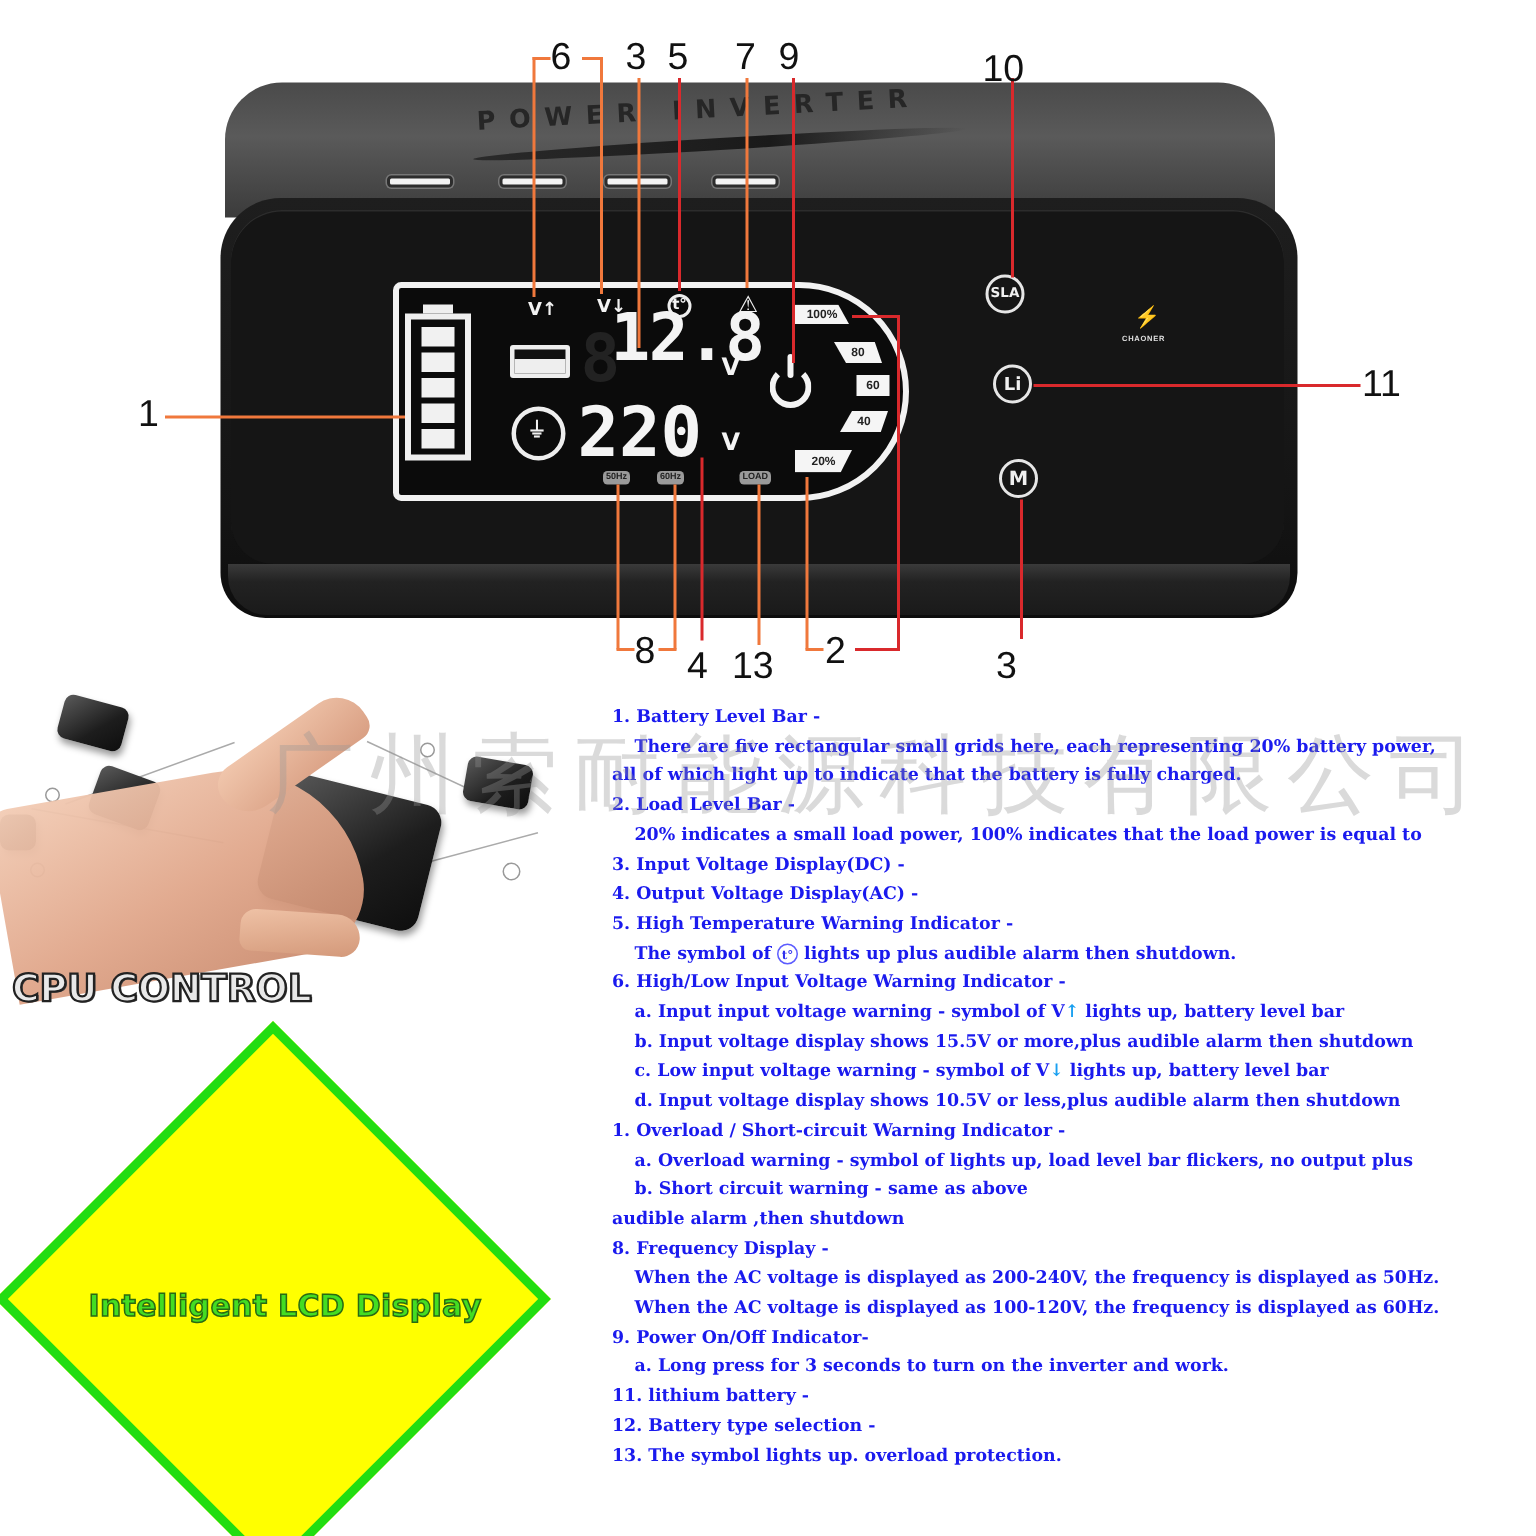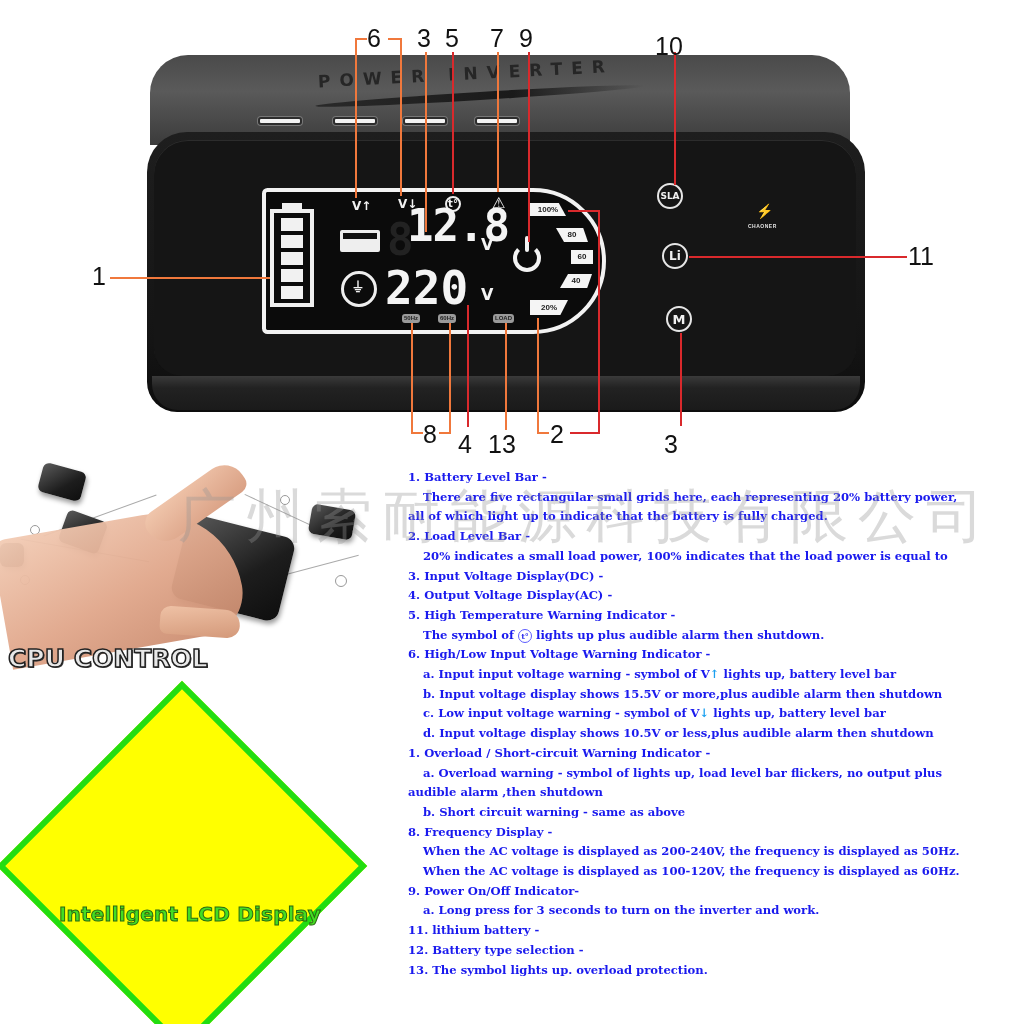--- a/index.html
+++ b/index.html
@@ -130,21 +130,21 @@
   }
 
   
   .diamond {
     position: absolute; left: 51px; top: 735px; width: 262px; height: 262px;
     background: #ffff00; border: 6px solid #22dd11; transform: rotate(45deg);
   }
   .diamond-label {
     position: absolute; left: 25px; top: 858px; width: 330px; text-align: center;
     font-size: 20px; font-weight: 900; font-family: "DejaVu Sans", sans-serif;
-    color: #44dd22; -webkit-text-stroke: 1px #2a6a12; letter-spacing: 0.2px; z-index: 3; margin-top: 44px;
+    color: #44dd22; -webkit-text-stroke: 1px #2a6a12; letter-spacing: 0.2px; z-index: 3;
   }
 
   
   .desc {
     position: absolute; left: 408px; top: 468px; width: 600px;
     font-family: "DejaVu Serif", serif; font-weight: bold; color: #1a1aee;
     font-size: 11.6px; line-height: 19.7px; z-index: 4;
   }
   .desc .line { white-space: nowrap; }
   .desc .ind { padding-left: 15px; }
@@ -295,22 +295,22 @@
   <div class="line ind">
     <span>a. Input input voltage warning - symbol of V</span><span class="sym-arrow">↑</span><span> lights up, battery level bar</span>
   </div>
   <div class="line ind">b. Input voltage display shows 15.5V or more,plus audible alarm then shutdown</div>
   <div class="line ind">
     <span>c. Low input voltage warning - symbol of V</span><span class="sym-arrow">↓</span><span> lights up, battery level bar</span>
   </div>
   <div class="line ind">d. Input voltage display shows 10.5V or less,plus audible alarm then shutdown</div>
   <div class="line">1. Overload / Short-circuit Warning Indicator -</div>
   <div class="line ind">a. Overload warning - symbol of lights up, load level bar flickers, no output plus</div>
+  <div class="line ind">b. Short circuit warning - same as above</div>
   <div class="line">audible alarm ,then shutdown</div>
-  <div class="line ind">b. Short circuit warning - same as above</div>
   <div class="line">8. Frequency Display -</div>
   <div class="line ind">When the AC voltage is displayed as 200-240V, the frequency is displayed as 50Hz.</div>
   <div class="line ind">When the AC voltage is displayed as 100-120V, the frequency is displayed as 60Hz.</div>
   <div class="line">9. Power On/Off Indicator-</div>
   <div class="line ind">a. Long press for 3 seconds to turn on the inverter and work.</div>
   <div class="line">11. lithium battery -</div>
   <div class="line">12. Battery type selection -</div>
   <div class="line">13. The symbol lights up. overload protection.</div>
 </div>
 

